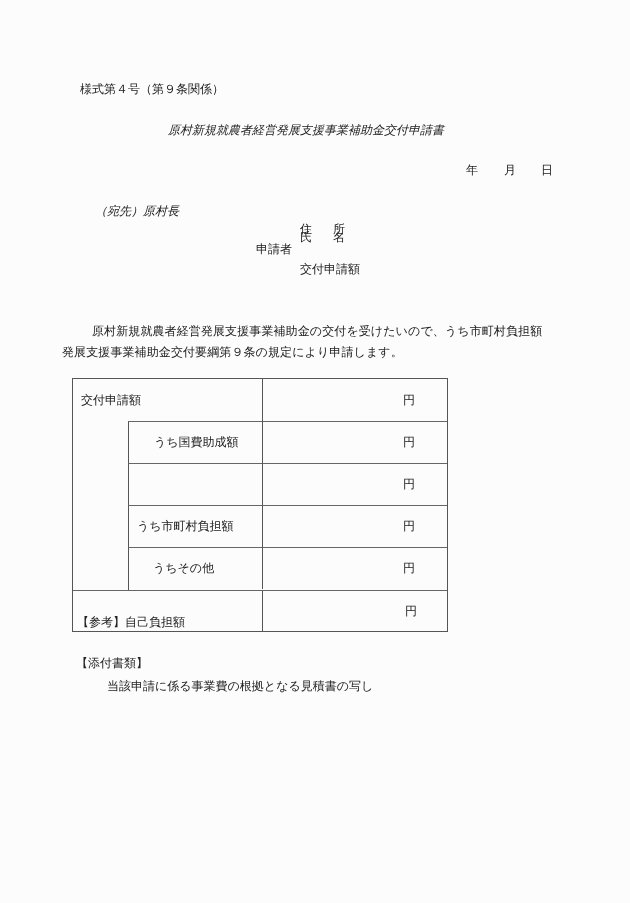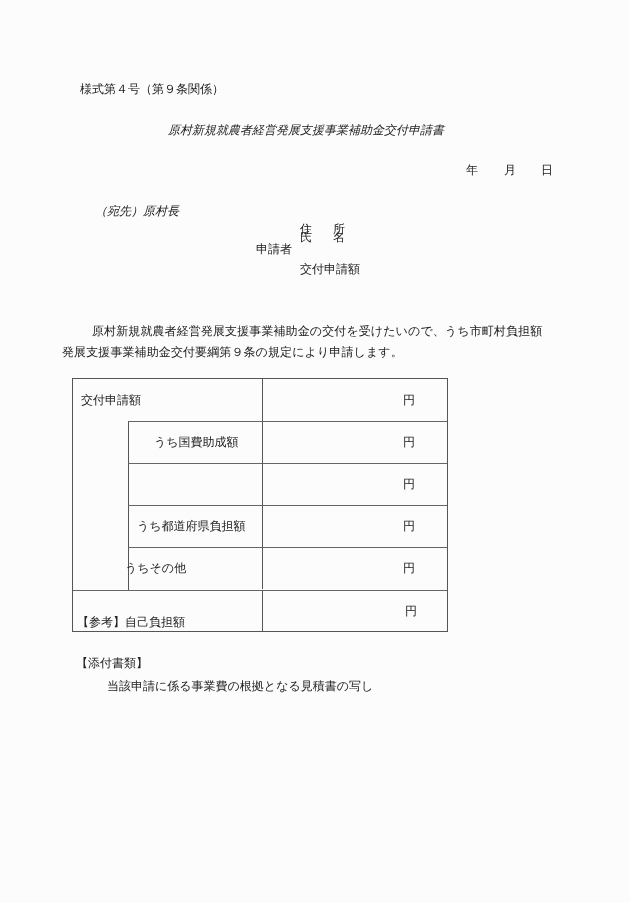--- a/index.html
+++ b/index.html
@@ -138,28 +138,28 @@
     </div>
   </div>
 
   <div class="row" style="top:84px; left:0; right:0;">
     <div class="value">
       <span class="yen">円</span>
     </div>
   </div>
 
   <div class="row" style="top:126px; left:0; right:0;">
-    <div class="label" style="left:56px;">うち都道府県負担額</div>
+    <div class="label" style="left:56px;">うち市町村負担額</div>
     <div class="value">
       <span class="yen">円</span>
     </div>
   </div>
 
   <div class="row" style="top:168px; left:0; right:0;">
-    <div class="label" style="left:44px;">うちその他</div>
+    <div class="label" style="left:72px;">うちその他</div>
     <div class="value">
       <span class="yen">円</span>
     </div>
   </div>
 
   <div class="row" style="top:211px; left:0; right:0; height:42px;">
     <div class="label" style="left:0; padding-left:4px;margin-top:11px;">【参考】自己負担額</div>
     <div class="value">
       <span class="yen" style="right:30px;">円</span>
     </div>

